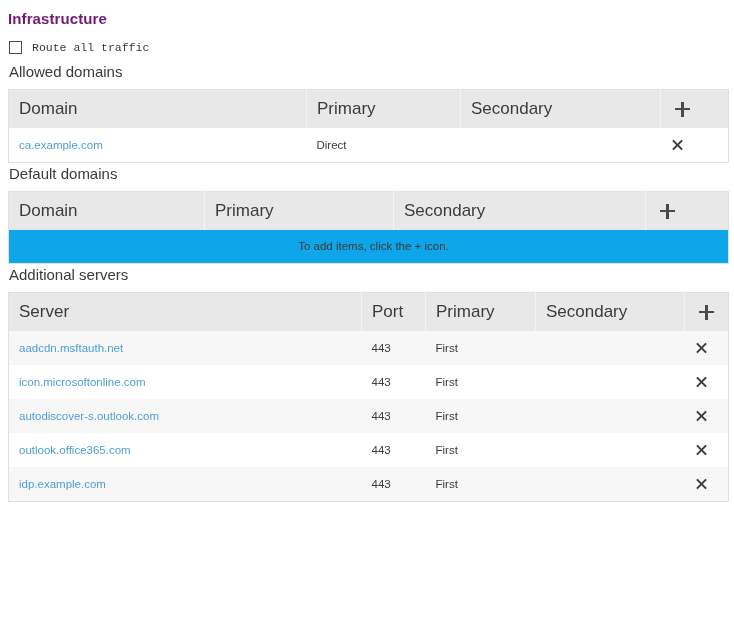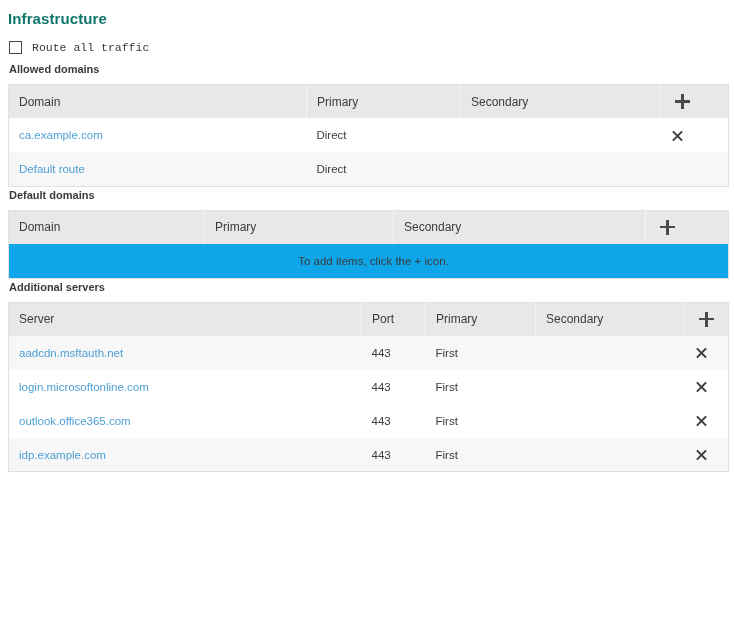--- a/index.html
+++ b/index.html
@@ -17,21 +17,21 @@
   .page {
     width: 734px;
     height: 625px;
     padding: 10px 7px 0 7px;
     position: relative;
   }
 
   .page-title {
     font-size: 15px;
     font-weight: bold;
-    color: #0f766e;
+    color: #701a75;
     margin: 0 0 12px 1px;
     letter-spacing: 0.1px;
   }
 
   
   .checkbox-row {
     display: flex;
     align-items: center;
     margin: 0 0 8px 2px;
     height: 16px;
@@ -47,38 +47,37 @@
   .checkbox-label {
     font-size: 11.5px;
     color: #3a3a3a;
     margin-left: 10px;
     white-space: nowrap;
     font-family: Liberation Mono, monospace;
   }
 
   
   .section-label {
-    font-size: 11px;
+    font-size: 15px;
     color: #3a3a3a;
     margin: 0 0 9px 2px;
-    font-weight: bold;
   }
   .section-label.spaced { margin-top: 2px; }
 
   
   table.grid {
     width: 720px;
     border-collapse: collapse;
     border: 1px solid #e0e0e0;
     table-layout: fixed;
     margin: 0 0 0 1px;
   }
   table.grid th {
     background: #e8e8e8;
-    font-size: 12px;
+    font-size: 17px;
     font-weight: normal;
     color: #3b3b3b;
     text-align: left;
     padding: 9px 0 9px 10px;
     height: 33px;
     border-right: 1px solid #f4f4f4;
     vertical-align: middle;
   }
   table.grid th.last-col {
     border-right: none;
@@ -198,28 +197,20 @@
     <tbody>
       <tr class="odd">
         <td>
           <span class="link">ca.example.com</span>
         </td>
         <td>Direct</td>
         <td></td>
         <td class="cell-action">
           <span class="icon-close"></span>
         </td>
-      </tr>
-      <tr class="even">
-        <td>
-          <span class="link">Default route</span>
-        </td>
-        <td>Direct</td>
-        <td></td>
-        <td class="cell-action"></td>
       </tr>
     </tbody>
   </table>
 
   <div class="section-label spaced">Default domains</div>
 
   <table class="grid">
     <thead>
       <tr>
         <th class="t2-c1">Domain</th>
@@ -258,21 +249,32 @@
         </td>
         <td>443</td>
         <td>First</td>
         <td></td>
         <td class="cell-action">
           <span class="icon-close"></span>
         </td>
       </tr>
       <tr class="odd">
         <td>
-          <span class="link">login.microsoftonline.com</span>
+          <span class="link">icon.microsoftonline.com</span>
+        </td>
+        <td>443</td>
+        <td>First</td>
+        <td></td>
+        <td class="cell-action">
+          <span class="icon-close"></span>
+        </td>
+      </tr>
+      <tr class="even">
+        <td>
+          <span class="link">autodiscover-s.outlook.com</span>
         </td>
         <td>443</td>
         <td>First</td>
         <td></td>
         <td class="cell-action">
           <span class="icon-close"></span>
         </td>
       </tr>
       <tr class="odd">
         <td>

